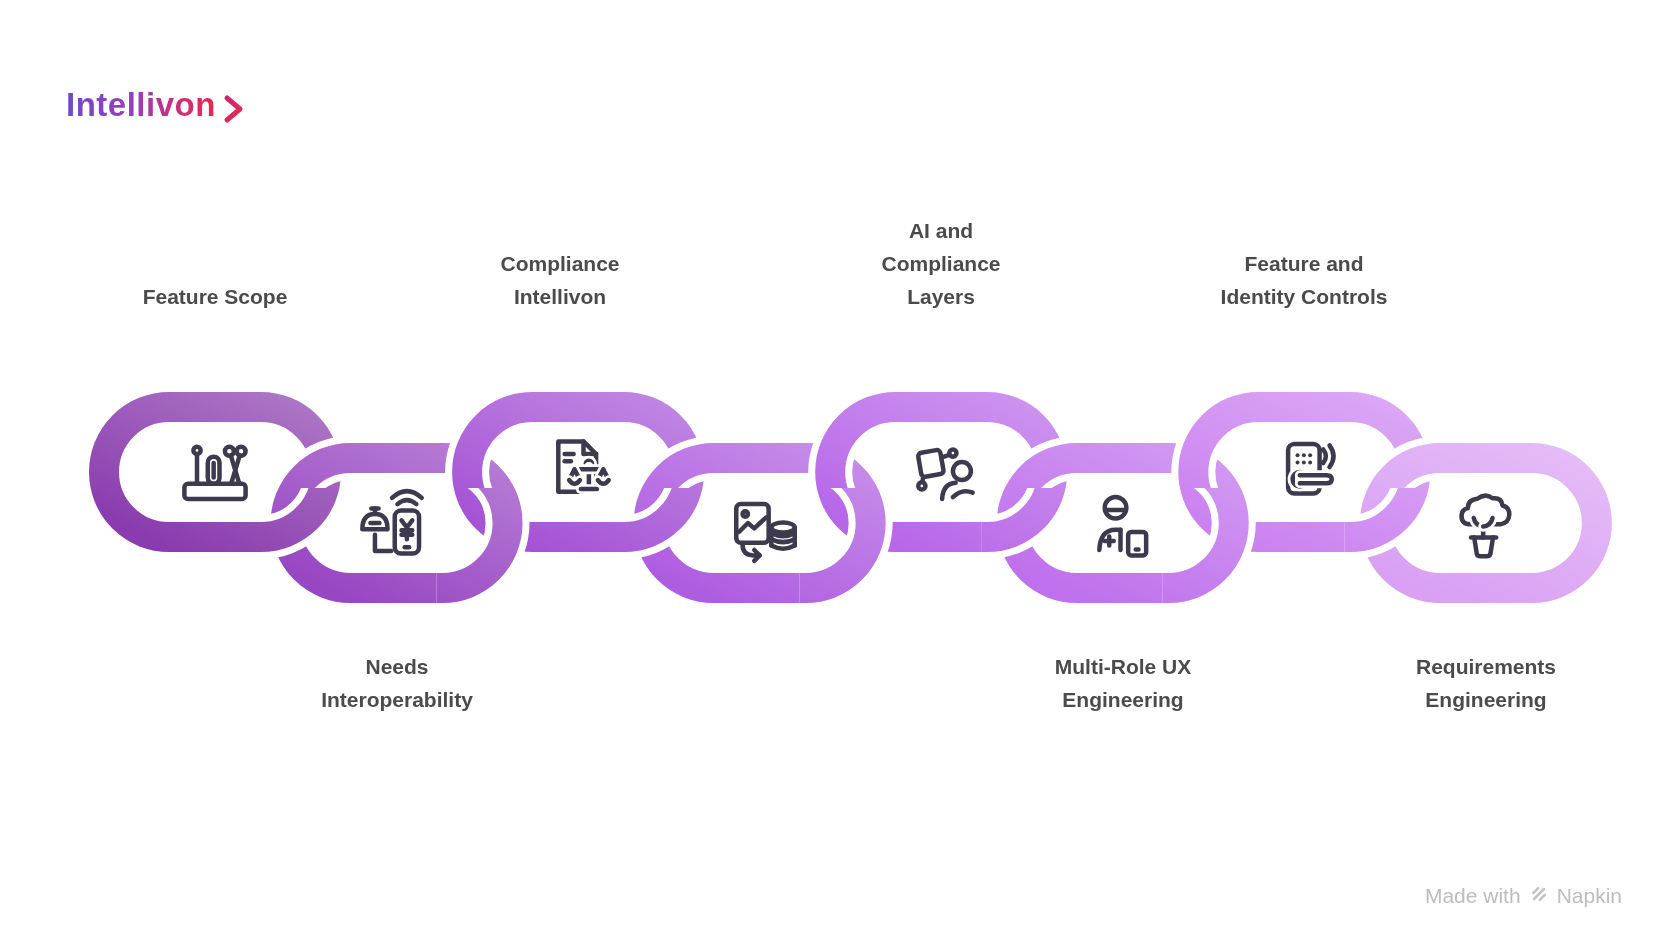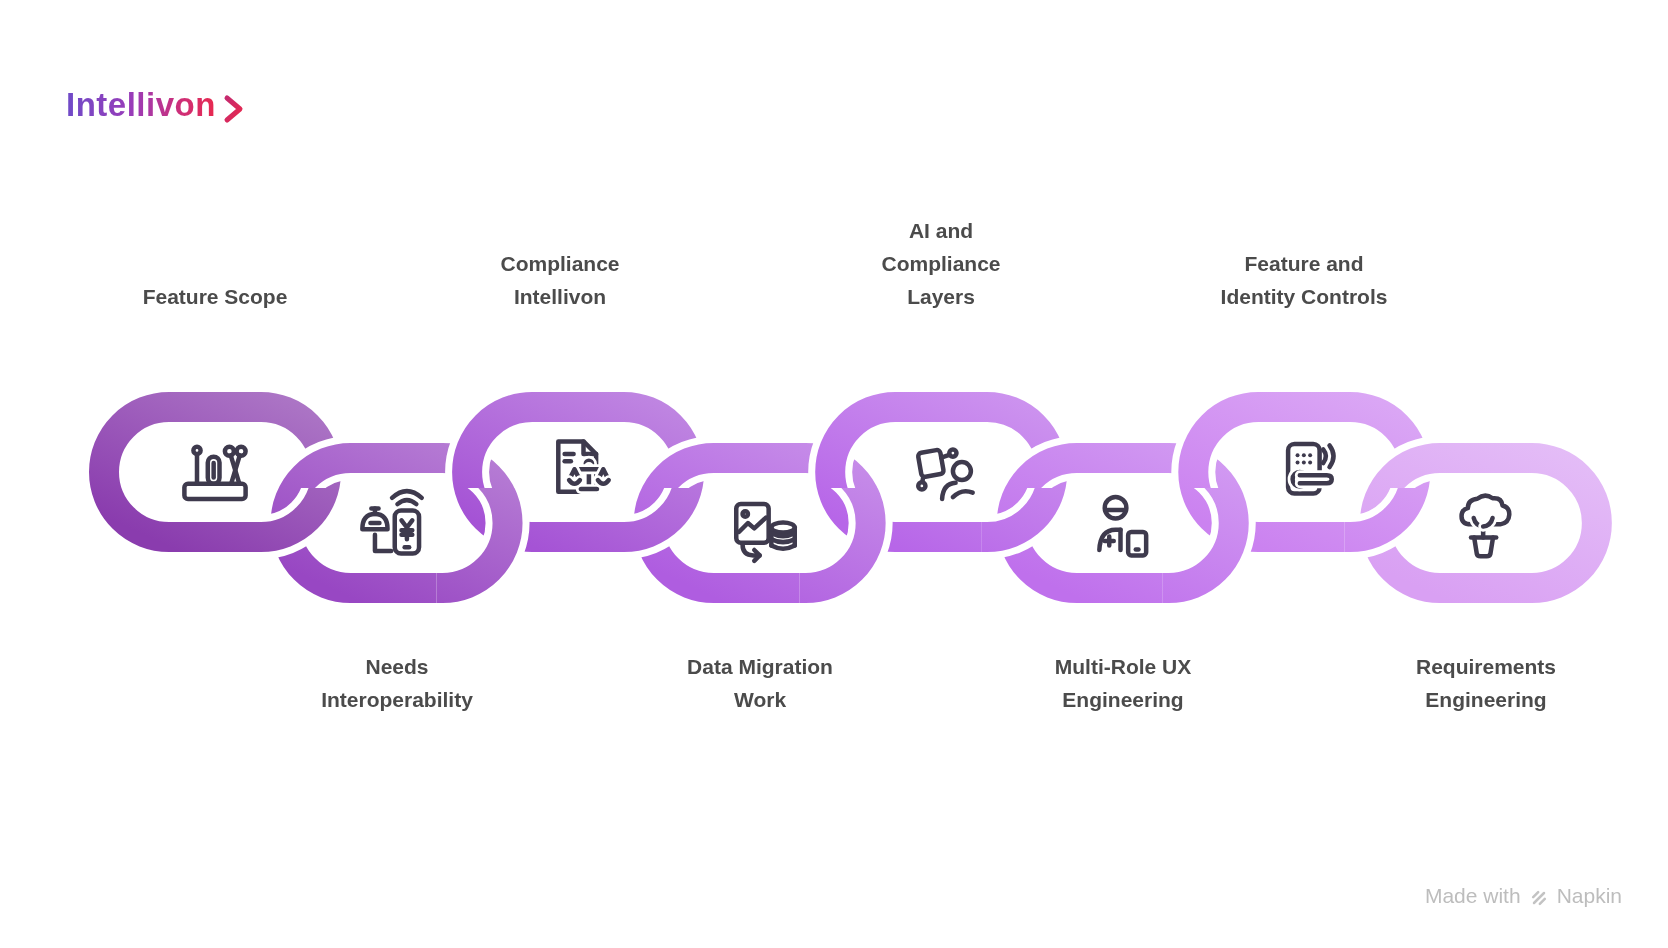--- a/index.html
+++ b/index.html
@@ -27,21 +27,21 @@
   .lbl{
     position:absolute;width:280px;text-align:center;
     font-weight:bold;font-size:21px;line-height:33px;color:#4b4b4b;
   }
   .lbl span{display:block;white-space:nowrap;}
   .lbl.top{bottom:635px;}
   .lbl.bot{top:650px;}
   
   #watermark{
     position:absolute;right:46px;bottom:40px;
-    display:flex;align-items:flex-end;gap:8px;
+    display:flex;align-items:flex-start;gap:8px;
     font-size:21px;color:#bdbdbd;font-weight:500;
   }
   #watermark svg{display:block;}
 </style>
 </head>
 <body>
 
 <div id="canvas">
 
   <div id="logo">
@@ -270,25 +270,20 @@
   <div class="lbl bot" style="left:257px">
     <span>Needs</span>
       <span>Interoperability</span>
       <span></span>
   </div>
   <div class="lbl top" style="left:420px">
     <span>Compliance</span>
       <span>Intellivon</span>
       <span></span>
   </div>
-  <div class="lbl bot" style="left:620px">
-    <span>Data Migration</span>
-      <span>Work</span>
-      <span></span>
-  </div>
   <div class="lbl top" style="left:801px">
     <span>AI and</span>
       <span>Compliance</span>
       <span>Layers</span>
   </div>
   <div class="lbl bot" style="left:983px">
     <span>Multi-Role UX</span>
       <span>Engineering</span>
       <span></span>
   </div>

